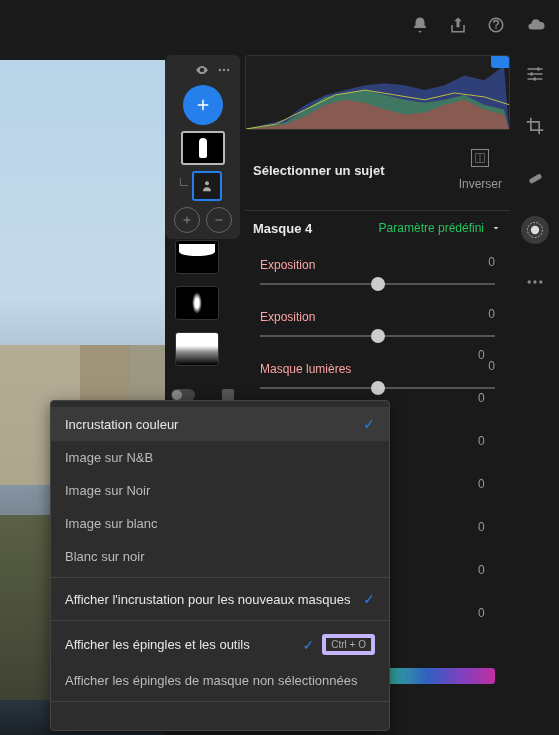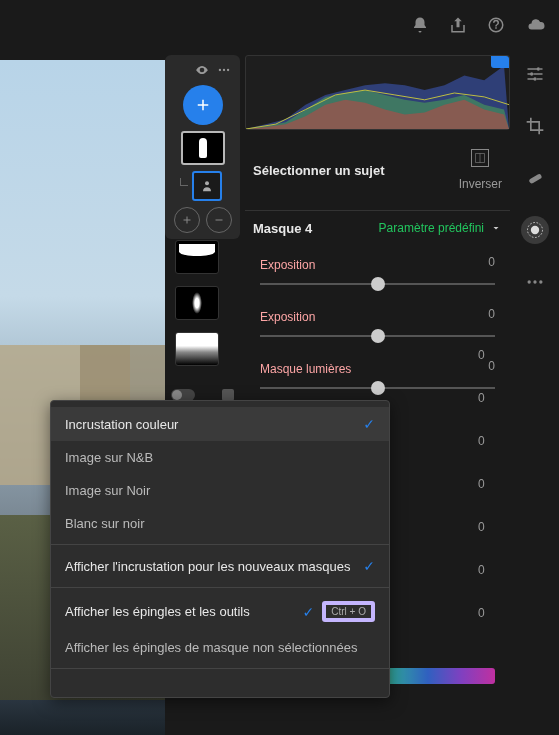--- a/index.html
+++ b/index.html
@@ -271,20 +271,23 @@
     <span>Incrustation couleur</span>
     <span class="check">✓</span>
   </div>
   <div class="ctx-item">
       <span>Image sur N&amp;B</span>
     </div>
   <div class="ctx-item">
       <span>Image sur Noir</span>
     </div>
   <div class="ctx-item">
+      <span>Image sur blanc</span>
+    </div>
+  <div class="ctx-item">
       <span>Blanc sur noir</span>
     </div>
   <div class="ctx-sep"></div>
   <div class="ctx-item" style="color:#e8e8e8">
     <span>Afficher l'incrustation pour les nouveaux masques</span>
     <span class="check">✓</span>
   </div>
   <div class="ctx-sep"></div>
   <div class="ctx-item" style="color:#e8e8e8">
     <span>Afficher les épingles et les outils</span>

